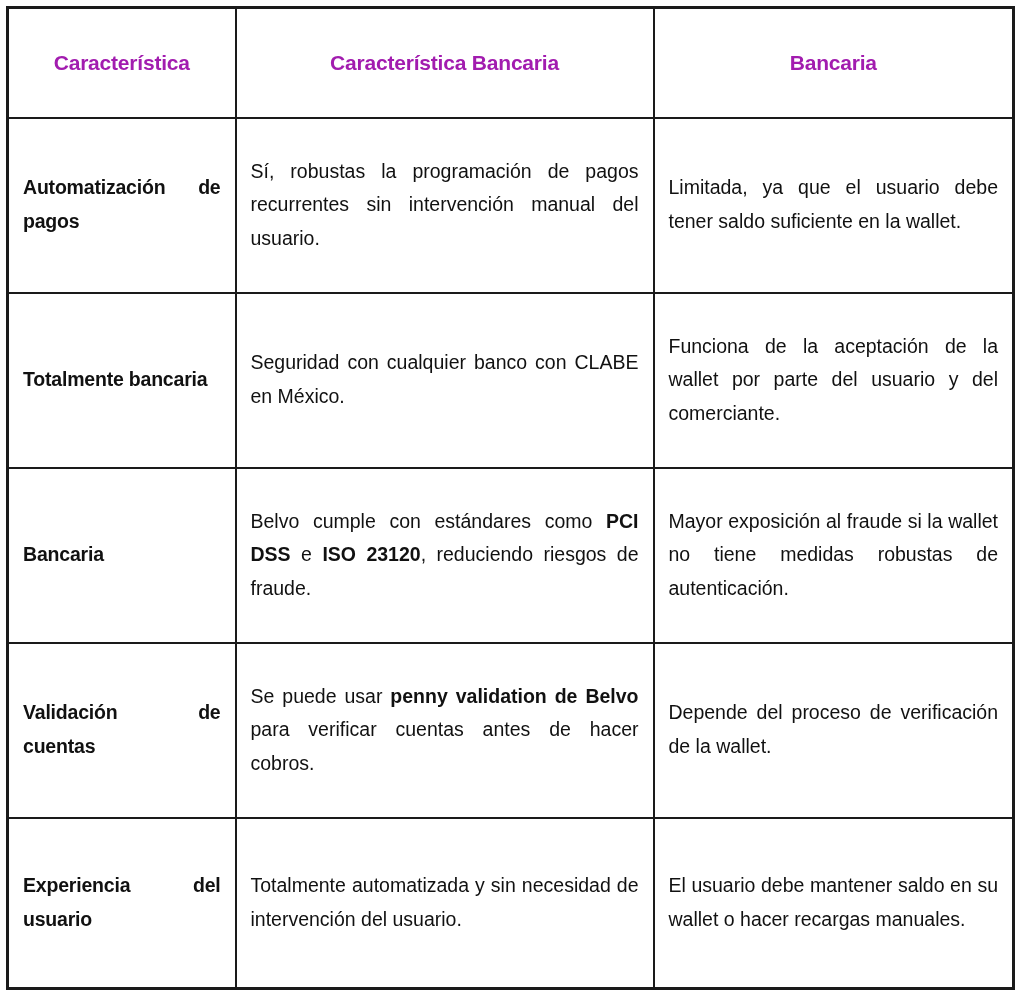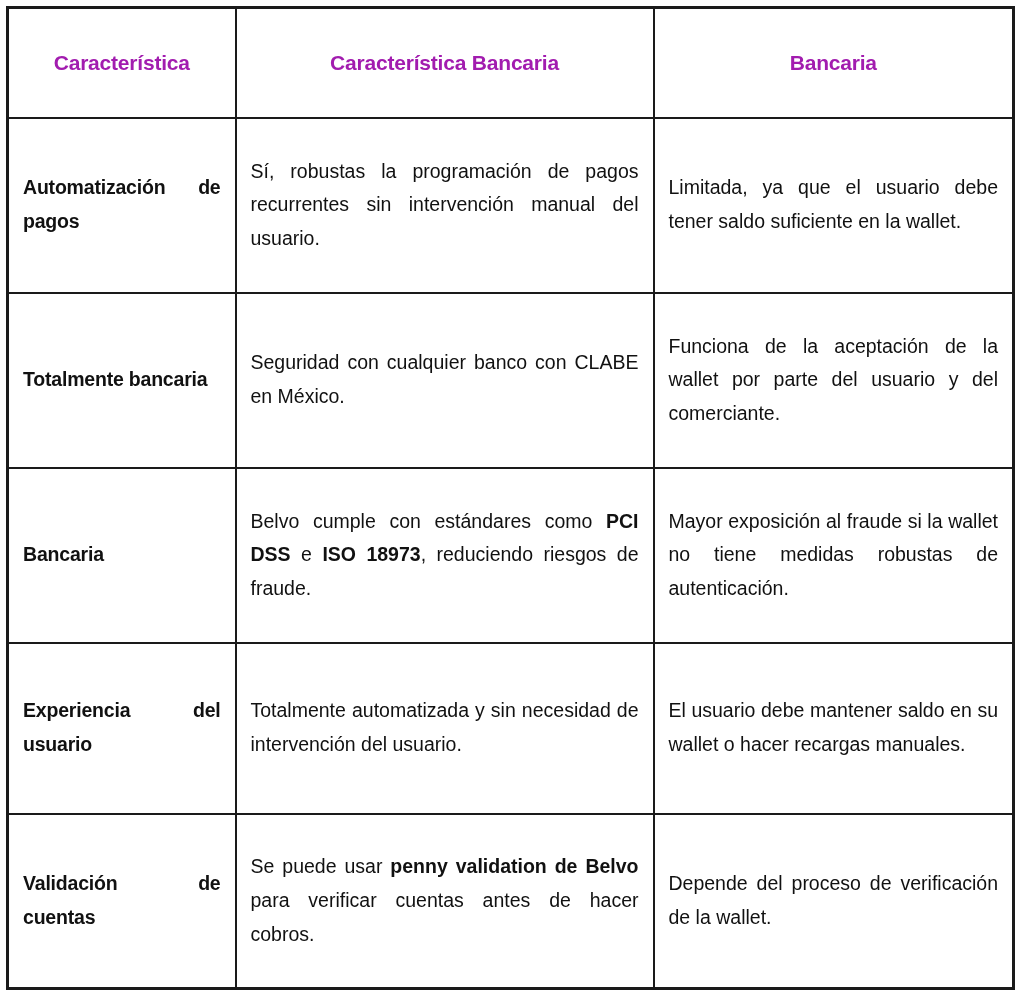--- a/index.html
+++ b/index.html
@@ -131,46 +131,46 @@
         <td class="body-cell">
           <span class="celltext">Funciona de la aceptación de la wallet por parte del usuario y del comerciante.</span>
         </td>
       </tr>
 
       <tr class="row">
         <td class="feature-cell">
           <span class="celltext">Bancaria</span>
         </td>
         <td class="body-cell">
-          <span class="celltext">Belvo cumple con estándares como <b>PCI DSS</b> e <b>ISO 18973</b>, reduciendo riesgos de fraude.</span>
+          <span class="celltext">Belvo cumple con estándares como <b>PCI DSS</b> e <b>ISO 23120</b>, reduciendo riesgos de fraude.</span>
         </td>
         <td class="body-cell">
           <span class="celltext">Mayor exposición al fraude si la wallet no tiene medidas robustas de autenticación.</span>
+        </td>
+      </tr>
+
+      <tr class="row">
+        <td class="feature-cell">
+          <span class="celltext">Validación de cuentas</span>
+        </td>
+        <td class="body-cell">
+          <span class="celltext">Se puede usar <b>penny validation de Belvo</b> para verificar cuentas antes de hacer cobros.</span>
+        </td>
+        <td class="body-cell">
+          <span class="celltext">Depende del proceso de verificación de la wallet.</span>
         </td>
       </tr>
 
       <tr class="row row-last">
         <td class="feature-cell">
           <span class="celltext">Experiencia del usuario</span>
         </td>
         <td class="body-cell">
           <span class="celltext">Totalmente automatizada y sin necesidad de intervención del usuario.</span>
         </td>
         <td class="body-cell">
           <span class="celltext">El usuario debe mantener saldo en su wallet o hacer recargas manuales.</span>
         </td>
       </tr>
 
-      <tr class="row">
-        <td class="feature-cell">
-          <span class="celltext">Validación de cuentas</span>
-        </td>
-        <td class="body-cell">
-          <span class="celltext">Se puede usar <b>penny validation de Belvo</b> para verificar cuentas antes de hacer cobros.</span>
-        </td>
-        <td class="body-cell">
-          <span class="celltext">Depende del proceso de verificación de la wallet.</span>
-        </td>
-      </tr>
-
     </tbody>
   </table>
 </div>
 
 </body></html>

